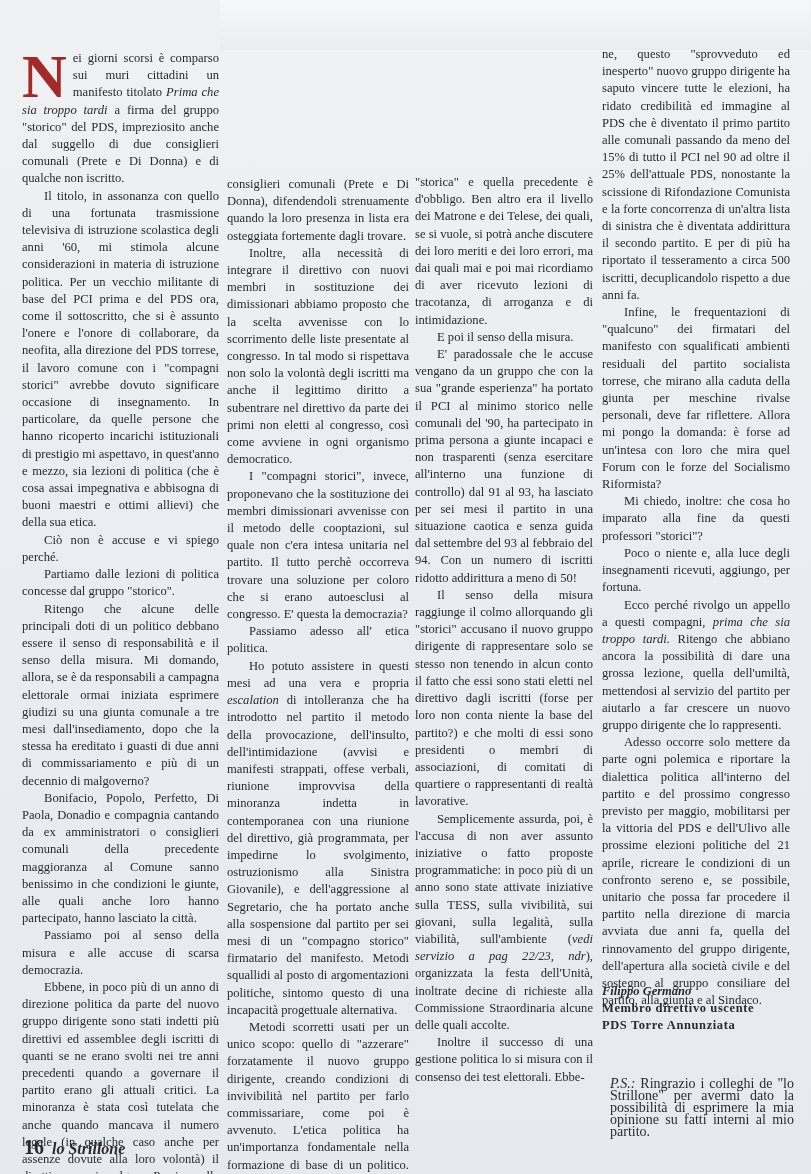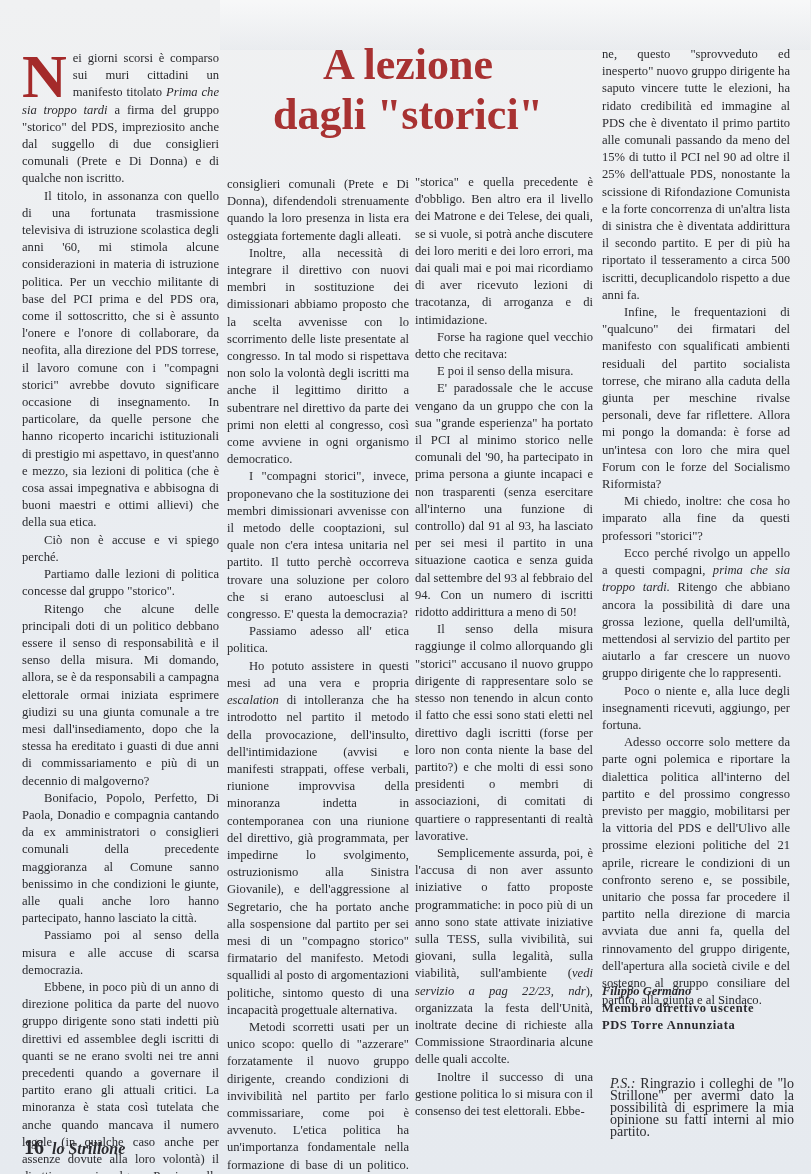--- a/index.html
+++ b/index.html
@@ -33,58 +33,53 @@
   .footer{position:absolute;left:24px;top:1136px;font-weight:bold;font-size:17px;}
   .footer .num{font-size:20px;margin-right:8px;}
   .footer .mag{font-style:italic;font-size:16px;}
 </style>
 </head>
 <body>
 
 <div class="page">
   <div class="ghost"></div>
 
-  <div class="title">
-    <div>A lezione</div>
-    <div>dagli "storici"</div>
-  </div>
 
   <div class="col col1">
       <p class="noind"><span class="dropcap">N</span><span>ei giorni scorsi è comparso sui muri cittadini un manifesto titolato </span><i>Prima che sia troppo tardi</i><span>  a firma del gruppo "storico" del PDS,  impreziosito anche dal suggello di due consiglieri comunali (Prete e Di Donna) e di qualche non iscritto.</span></p>
       <p><span>Il titolo, in assonanza con quello di una fortunata trasmissione televisiva di istruzione scolastica degli anni '60, mi stimola alcune considerazioni in materia di istruzione politica. Per un  vecchio militante di base del PCI prima e del PDS ora, come il sottoscritto, che si è assunto l'onere e l'onore di collaborare, da neofita, alla direzione del PDS torrese, il lavoro comune con i "compagni storici" avrebbe dovuto significare occasione di insegnamento. In particolare, da quelle persone che hanno ricoperto incarichi istituzionali di prestigio mi aspettavo,  in quest'anno e mezzo, sia lezioni di politica (che è cosa assai impegnativa e abbisogna di buoni maestri e ottimi allievi) che  della sua etica.</span></p>
       <p><span>Ciò non è accuse e vi spiego perché.</span></p>
       <p><span>Partiamo dalle lezioni di politica concesse dal gruppo "storico".</span></p>
       <p><span>Ritengo che alcune delle principali doti di un politico debbano essere il senso di responsabilità e il senso della misura. Mi domando, allora, se è da responsabili a campagna elettorale ormai iniziata esprimere giudizi su una giunta comunale a tre mesi dall'insediamento, dopo che la stessa ha ereditato i guasti di due anni di commissariamento e più di un decennio di malgoverno?</span></p>
       <p><span>Bonifacio, Popolo, Perfetto, Di Paola, Donadio e compagnia cantando da ex amministratori o consiglieri comunali della precedente maggioranza al Comune sanno benissimo in che condizioni  le giunte, alle quali anche loro hanno partecipato, hanno lasciato la città.</span></p>
       <p><span>Passiamo poi al senso della misura e alle accuse di scarsa democrazia.</span></p>
       <p><span>Ebbene, in poco più di un anno di direzione politica da parte del nuovo gruppo dirigente sono stati indetti più direttivi ed assemblee degli iscritti di quanti se ne erano svolti nei tre anni precedenti quando a governare il partito erano gli attuali critici. La minoranza è stata così tutelata che anche quando mancava il numero legale (in qualche caso anche per assenze dovute alla loro volontà) il direttivo non si svolgeva. Persino nella formazione della lista per le comunali la maggioranza ha votato per la candidatura di due membri della minoranza, poi eletti</span></p>
     </div>
   <div class="col col2">
-      <p class="noind"><span>consiglieri comunali (Prete e Di Donna), difendendoli strenuamente quando la loro presenza in lista era osteggiata fortemente dagli alleati.</span></p>
+      <p class="noind"><span>consiglieri comunali (Prete e Di Donna), difendendoli strenuamente quando la loro presenza in lista era osteggiata fortemente dagli trovare.</span></p>
       <p><span>Inoltre, alla necessità di integrare il direttivo con nuovi membri in sostituzione dei dimissionari abbiamo proposto che la scelta avvenisse con lo scorrimento delle liste presentate al congresso. In tal modo si rispettava non solo la volontà degli iscritti ma anche il legittimo diritto a subentrare nel direttivo da parte dei primi non eletti al congresso, così come avviene in ogni organismo democratico.</span></p>
       <p><span>I "compagni storici", invece, proponevano che la sostituzione dei membri dimissionari avvenisse con il metodo delle cooptazioni, sul quale non c'era intesa unitaria nel partito. Il tutto perchè occorreva trovare una soluzione per  coloro che si erano autoesclusi al congresso. E' questa la democrazia?</span></p>
       <p><span>Passiamo adesso all' etica politica.</span></p>
       <p><span>Ho potuto assistere in questi mesi ad una vera e propria </span><i>escalation</i><span>  di intolleranza che ha introdotto nel partito  il metodo della provocazione, dell'insulto, dell'intimidazione (avvisi e manifesti strappati, offese verbali, riunione improvvisa della minoranza indetta in contemporanea con una riunione del direttivo, già programmata, per impedirne lo svolgimento, ostruzionismo alla Sinistra Giovanile), e dell'aggressione al Segretario, che ha portato anche alla sospensione dal partito per sei mesi di un "compagno storico" firmatario del manifesto. Metodi squallidi al posto di argomentazioni politiche, sintomo questo di una incapacità progettuale alternativa.</span></p>
       <p><span>Metodi scorretti usati per un unico scopo: quello di "azzerare" forzatamente il nuovo gruppo dirigente, creando condizioni di invivibilità nel partito per farlo commissariare, come poi è avvenuto. L'etica politica ha un'importanza fondamentale nella formazione di base di un politico.  E' con un etica politica certa, fatta di civiltà, di confronto democratico, di rispetto per le regole e l'altrui opinione, che si misura un personaggio politico, una classe politica.</span></p>
     </div>
   <div class="col col3">
       <p class="noind"><span>"storica" e quella precedente è d'obbligo. Ben altro era il livello dei Matrone e dei Telese, dei quali, se si vuole, si potrà anche discutere dei loro meriti e dei loro errori, ma dai quali mai e poi mai ricordiamo di aver ricevuto lezioni di tracotanza, di arroganza e di intimidazione.</span></p>
-      <p><span>Forse ha ragione quel vecchio detto che recitava:</span></p>
       <p><span>E poi il senso della misura.</span></p>
       <p><span>E' paradossale che le accuse vengano da un gruppo  che con la sua "grande esperienza" ha portato il PCI al minimo storico nelle comunali del '90, ha partecipato in prima persona a giunte incapaci e non trasparenti (senza esercitare all'interno una funzione di controllo) dal 91 al 93, ha lasciato per sei mesi il partito in una situazione caotica  e senza guida dal settembre del 93 al febbraio del 94. Con un numero di iscritti ridotto addirittura a meno di 50!</span></p>
       <p><span>Il senso della misura raggiunge il colmo allorquando gli "storici" accusano il nuovo gruppo dirigente di rappresentare solo se stesso non tenendo in alcun conto il fatto che essi sono stati eletti nel direttivo dagli iscritti (forse per loro non conta niente la base del partito?) e che molti di essi sono presidenti o membri di associazioni, di comitati di quartiere o rappresentanti di realtà lavorative.</span></p>
       <p><span>Semplicemente assurda, poi, è l'accusa di non aver assunto iniziative o fatto proposte programmatiche: in poco più di un anno sono state attivate iniziative sulla TESS, sulla vivibilità, sui giovani, sulla legalità, sulla viabilità, sull'ambiente (</span><i>vedi servizio a pag 22/23, ndr</i><span>), organizzata la festa dell'Unità, inoltrate decine di richieste alla Commissione Straordinaria  alcune delle quali accolte.</span></p>
       <p><span>Inoltre il successo di una gestione politica lo si misura con il consenso dei test elettorali. Ebbe-</span></p>
     </div>
   <div class="col col4">
       <p class="noind"><span>ne,  questo "sprovveduto ed inesperto" nuovo gruppo dirigente ha saputo vincere tutte le elezioni, ha ridato credibilità ed  immagine al PDS che è diventato il primo partito alle comunali passando da meno del 15% di tutto il PCI nel 90 ad oltre il 25% dell'attuale PDS, nonostante la scissione di Rifondazione Comunista e la forte concorrenza di un'altra lista di sinistra che è diventata addirittura il secondo partito. E per di più ha riportato il tesseramento a circa 500 iscritti, decuplicandolo rispetto a due anni fa.</span></p>
       <p><span>Infine, le frequentazioni di "qualcuno" dei firmatari del manifesto con squalificati ambienti residuali del partito socialista torrese, che mirano alla caduta della giunta per meschine rivalse personali, deve far riflettere. Allora mi pongo la domanda: è forse ad un'intesa con loro che mira quel Forum con le forze del Socialismo Riformista?</span></p>
       <p><span>Mi chiedo, inoltre: che cosa ho imparato alla fine da questi professori "storici"?</span></p>
+      <p><span>Poco o niente e, alla luce degli insegnamenti ricevuti, aggiungo, per fortuna.</span></p>
       <p><span>Ecco perché rivolgo un appello a questi compagni, </span><i>prima che sia troppo tardi.</i><span> Ritengo che abbiano ancora la possibilità di dare una grossa lezione, quella dell'umiltà,  mettendosi  al servizio del partito per aiutarlo a far crescere un nuovo gruppo dirigente che lo rappresenti.</span></p>
-      <p><span>Poco o niente e, alla luce degli insegnamenti ricevuti, aggiungo, per fortuna.</span></p>
       <p><span>Adesso occorre solo mettere da parte ogni polemica e  riportare la dialettica politica all'interno del partito e del prossimo congresso previsto per maggio, mobilitarsi per la vittoria del PDS e dell'Ulivo alle prossime elezioni politiche del 21 aprile, ricreare le condizioni di un confronto sereno e, se possibile, unitario che possa far procedere il partito nella direzione di marcia avviata due anni fa, quella del rinnovamento del gruppo dirigente, dell'apertura alla società civile e del sostegno al gruppo consiliare del partito, alla giunta e al Sindaco.</span></p>
     </div>
 
   <div class="sig">
     <div class="name">Filippo Germano</div>
     <div class="role">Membro direttivo uscente</div>
     <div class="role">PDS Torre Annunziata</div>
   </div>
 
   <div class="ps">

